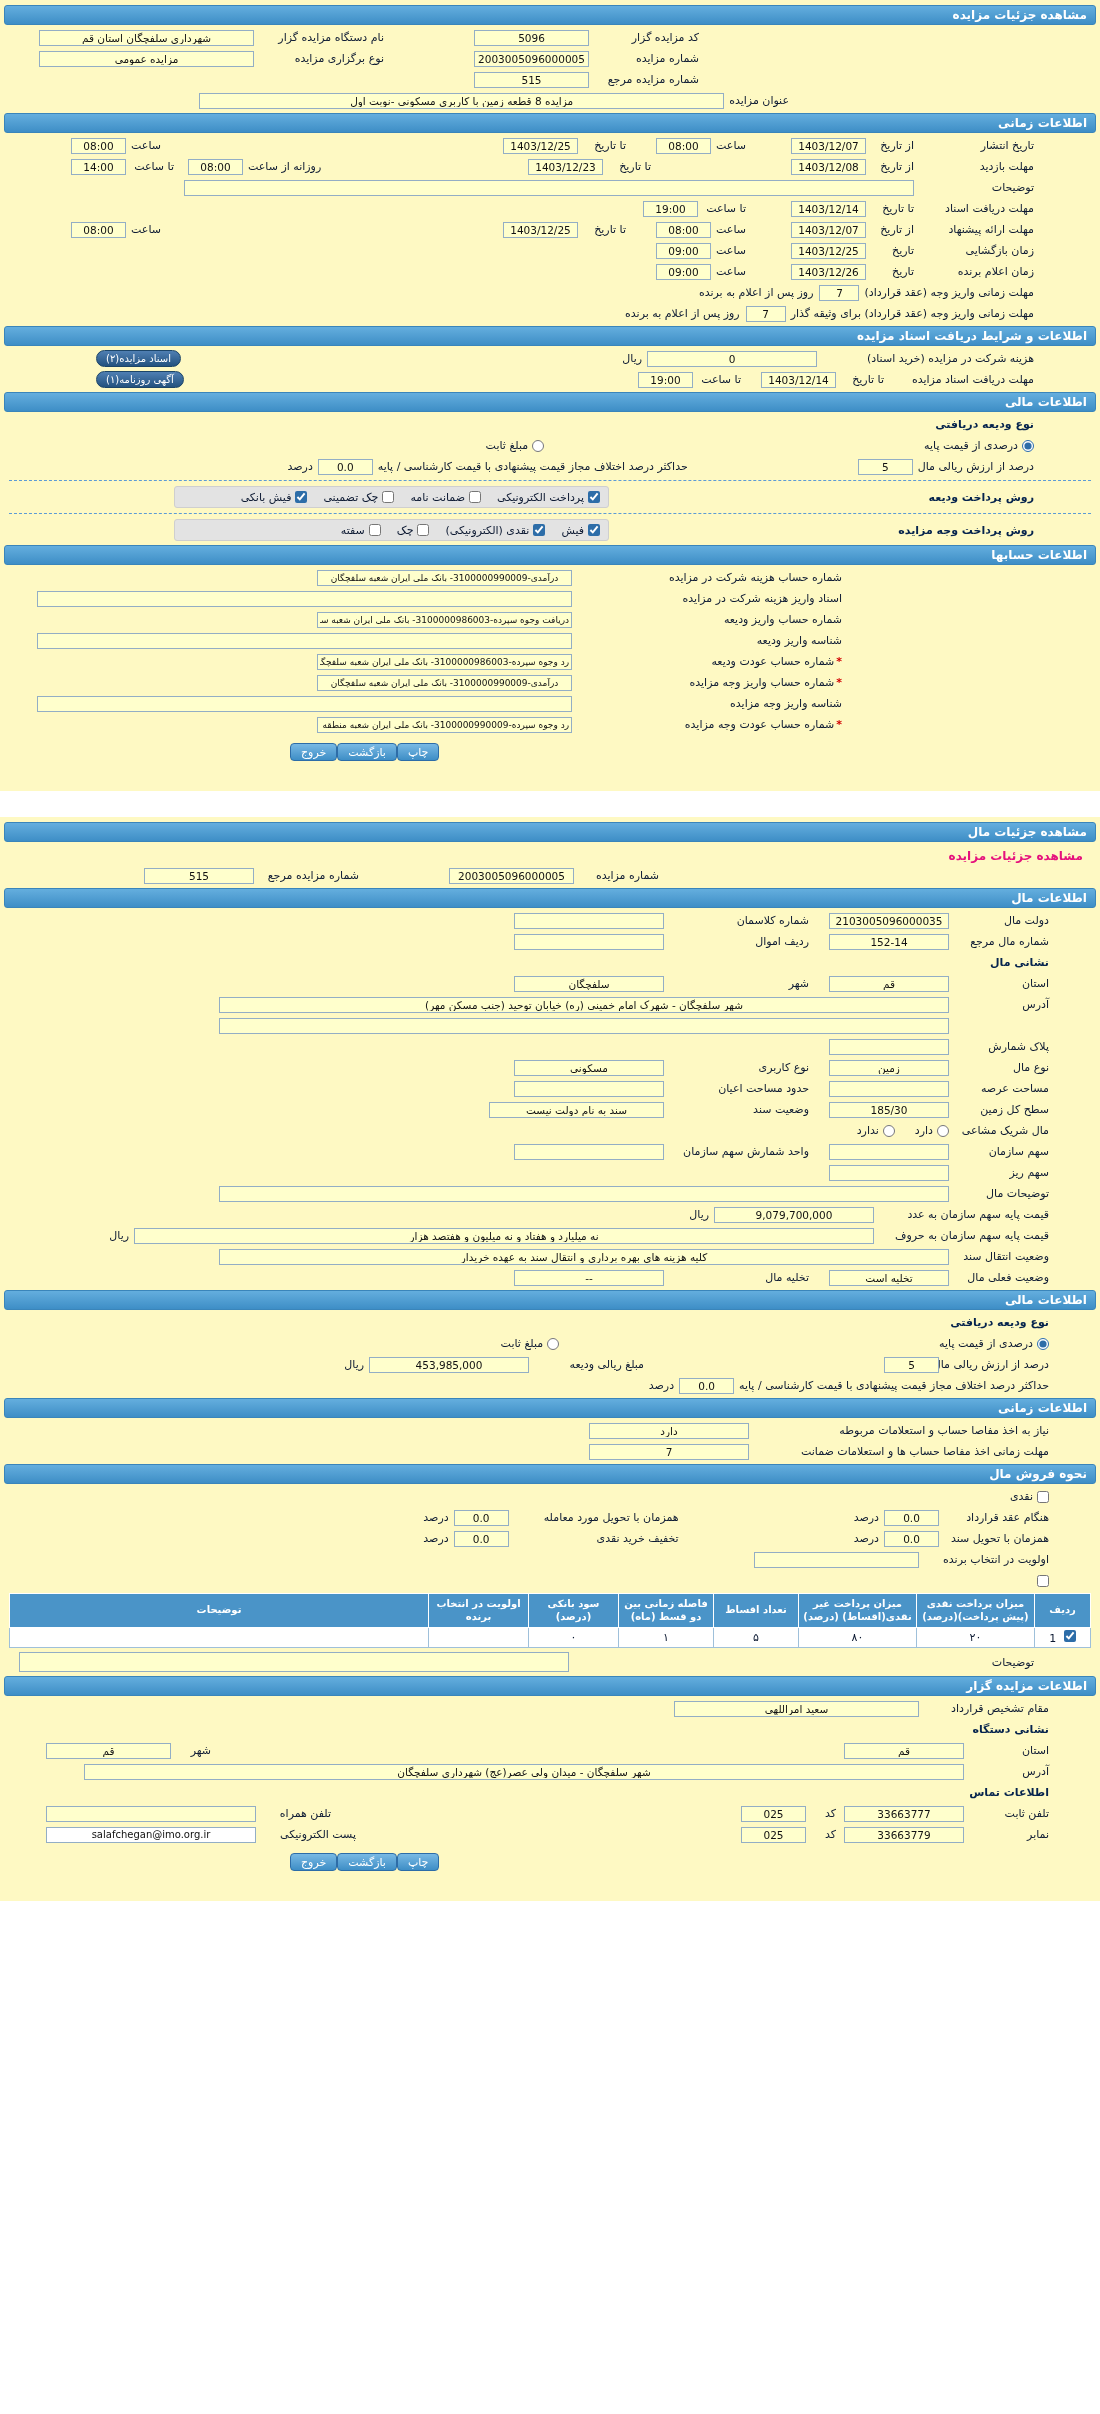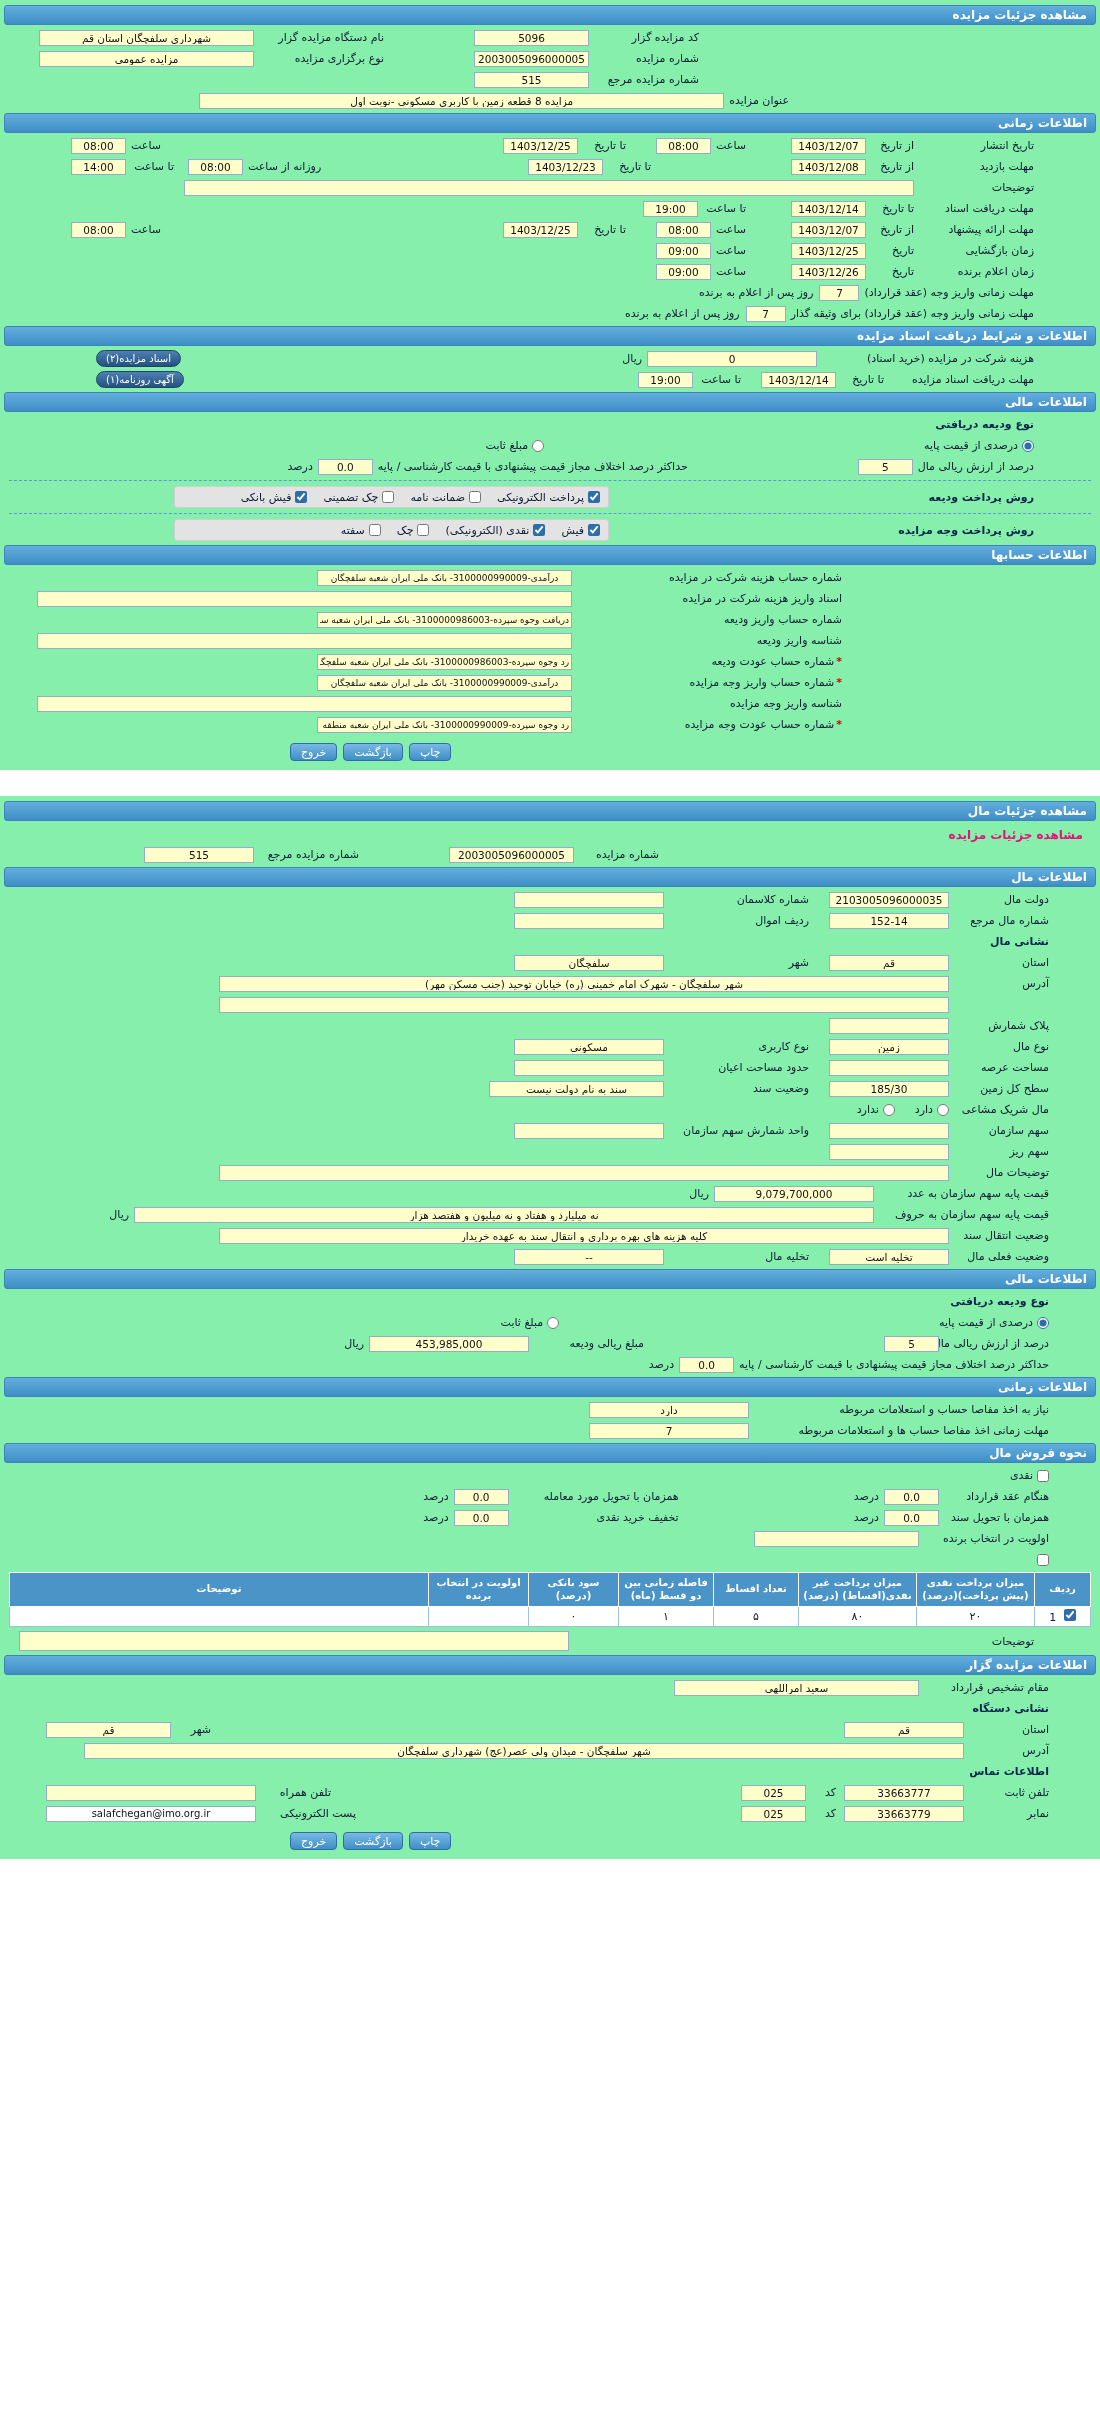--- a/index.html
+++ b/index.html
@@ -1,36 +1,36 @@
 <!DOCTYPE html>
 <html lang="fa" dir="rtl"><head>
 <meta charset="utf-8">
 <style>
 *{box-sizing:border-box;margin:0;padding:0}
 body{width:1100px;font-family:"DejaVu Sans",sans-serif;background:#fff}
-.page{background:#86efac;direction:rtl;padding:2px 3px 1px;color:#0d1a33}
+.page{background:#fef9c3;direction:rtl;padding:2px 3px 22px;color:#0d1a33}
 .hdr{height:20px;line-height:18px;background:linear-gradient(#64aede,#3e8ec6);border:1px solid #3a85ba;border-radius:3px;color:#fff;font-size:12px;font-weight:bold;padding:0 8px;margin:3px 1px}
 .row{display:flex;align-items:center;margin:4px 8px;font-size:11px;min-height:17px;white-space:nowrap}
 .lbl{padding-left:5px}
 .b{font-weight:bold;color:#05234d}
 .fld{background:#ffffcc;border:1px solid #93aec5;height:16px;font-size:10.5px;font-family:"DejaVu Sans",sans-serif;text-align:center;color:#111;padding:0 2px;direction:rtl}
 .fld.ltr{direction:ltr}
 .fld.small{font-size:9px}
 .white{background:#fff}
 .sp{flex:1}
 .dashed{border-top:1px dashed #5b9bd5;margin:5px 6px}
 .note{font-size:11px;font-weight:bold;color:#1b21c8;margin:7px 55px 4px 12px}
 .note .rd{color:#d10000}
 .req{color:#d10000;font-weight:bold;margin-left:2px}
 .graybox{background:#e3e3e3;border:1px solid #cfcfcf;border-radius:3px;display:flex;align-items:center;gap:16px;padding:2px 8px;height:22px;width:435px}
 .opt{display:flex;align-items:center}
 .chk,.rad{width:12px;height:12px;margin-left:4px;accent-color:#2d6da8}
 .btn{font-family:inherit;background:linear-gradient(#79b9e4,#3e8ec6);border:1px solid #2d6da8;border-radius:4px;color:#fff;font-size:11px;height:18px;padding:0 10px;cursor:pointer}
 .pill{font-family:inherit;background:linear-gradient(#4f7fb3,#23527f);border:1px solid #1c4568;border-radius:9px;color:#fff;font-size:10px;height:17px;padding:0 9px;cursor:pointer}
-.btnrow{display:flex;direction:ltr;gap:6px;padding:6px 0 8px 287px}
+.btnrow{display:flex;direction:ltr;padding:6px 0 8px 287px}
 .pink{color:#e5127d;font-weight:bold;font-size:12px;margin:7px 14px 4px}
 .gap{height:26px;background:#fff}
 table.inst{width:calc(100% - 12px);margin:3px 6px;border-collapse:collapse;font-size:10px}
 table.inst th{background:#4a94c8;color:#fff;border:1px solid #fff;padding:2px;height:34px;font-weight:bold;white-space:normal;line-height:1.25}
 table.inst td{background:#fff;border:1px solid #9fc0da;height:20px;text-align:center;font-size:11px}
 .cw48{width:56px}.cw118{width:118px}.cw85{width:85px}.cw95{width:95px}.cw90{width:90px}.cw100{width:100px}
 .w40{width:40px}.w55{width:55px}.w65{width:65px}.w75{width:75px}.w110{width:110px}.w115{width:115px}.w120{width:120px}.w125{width:125px}.w150{width:150px}.w160{width:160px}.w165{width:165px}.w170{width:170px}.w175{width:175px}.w210{width:210px}.w215{width:215px}.w245{width:245px}.w255{width:255px}.w525{width:525px}.w535{width:535px}.w550{width:550px}.w730{width:730px}.w740{width:740px}.w880{width:880px}
 .lw30{width:30px}.lw35{width:35px}.lw40{width:40px}.lw48{width:48px}.lw75{width:75px}.lw85{width:85px}.lw100{width:100px}.lw105{width:105px}.lw110{width:110px}.lw115{width:115px}.lw120{width:120px}.lw130{width:130px}.lw145{width:145px}.lw150{width:150px}.lw170{width:170px}.lw175{width:175px}.lw270{width:270px}.lw300{width:300px}
 .g20{width:20px}.g30{width:30px}.g45{width:45px}.g90{width:90px}.g140{width:140px}.g170{width:170px}.g240{width:240px}.g380{width:380px}
 .pr40{padding-right:40px}.pr55{padding-right:55px}.pr247{padding-right:247px}.pr300{padding-right:300px}.pr390{padding-right:390px}.pr430{padding-right:430px}
@@ -448,21 +448,21 @@
     <span class="lbl" style="margin-right:5px">درصد</span>
   </div>
 
   <div class="hdr"><span>اطلاعات زمانی</span></div>
 
   <div class="row pr40">
     <span class="lbl lw300">نیاز به اخذ مفاصا حساب و استعلامات مربوطه</span>
     <input class="fld w160" value="دارد" style="">
   </div>
   <div class="row pr40">
-    <span class="lbl lw300">مهلت زمانی اخذ مفاصا حساب ها و استعلامات مربوطه</span>
+    <span class="lbl lw300">مهلت زمانی اخذ مفاصا حساب ها و استعلامات ضمانت</span>
     <input class="fld w160 ltr" value="7" style="">
   </div>
 
   <div class="hdr"><span>نحوه فروش مال</span></div>
 
   <div class="row pr40">
     <label class="opt">
       <input type="checkbox" class="chk" style="">
       <span>نقدی</span>
     </label>

